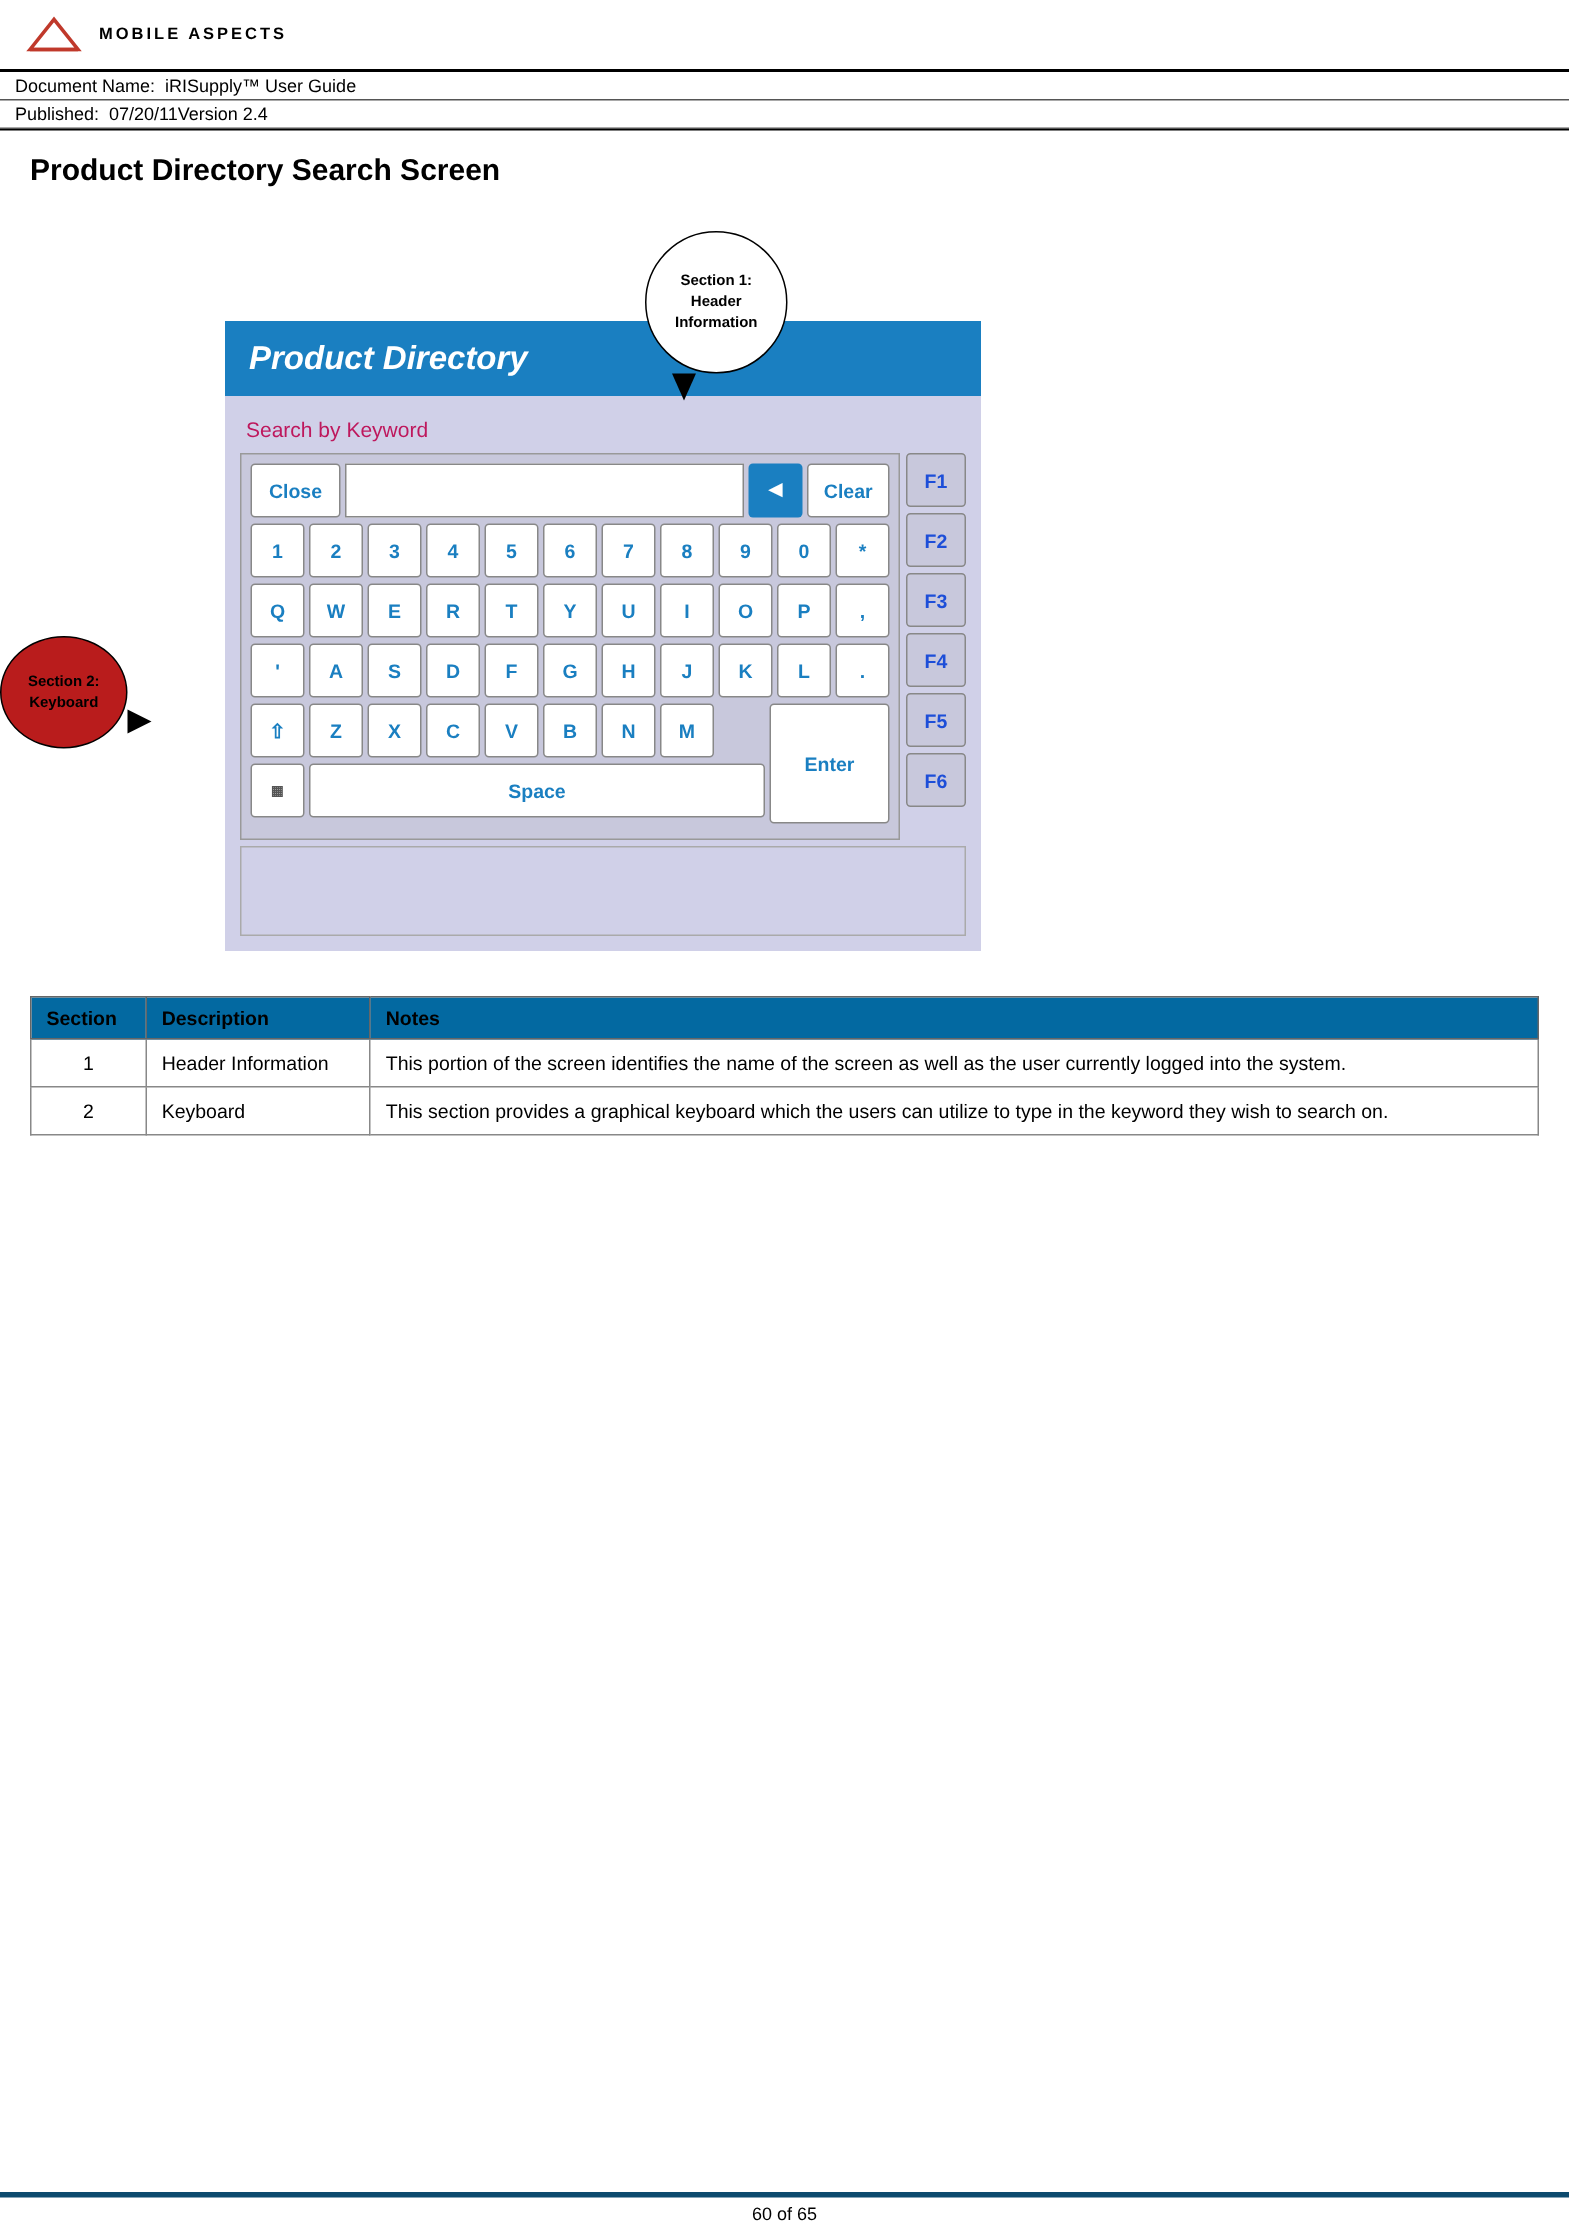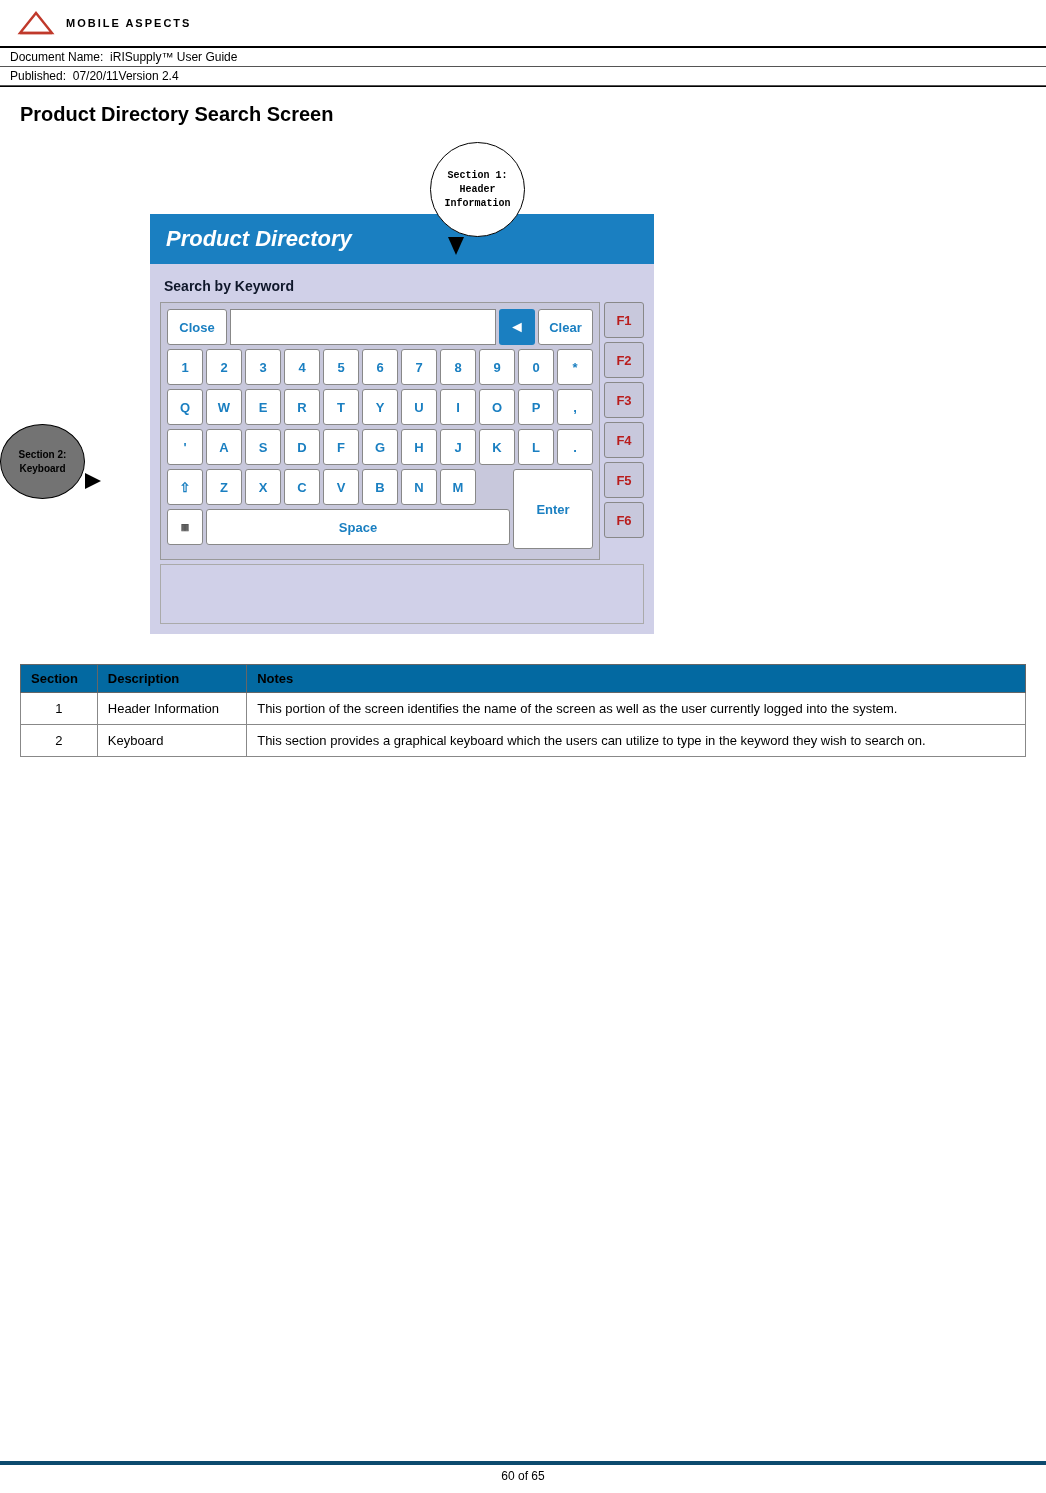--- a/index.html
+++ b/index.html
@@ -64,23 +64,23 @@
       padding: 12px 16px;
       font-style: italic;
     }
 
     .screen-body {
       background: #d0d0e8;
       padding: 10px;
     }
 
     .search-label {
-      color: #0f172a;
+      color: #be185d;
       font-size: 14px;
-      font-weight: bold;
+      font-weight: normal;
       padding: 4px 0 8px 4px;
     }
 
     
     .keyboard-area {
       background: #c8c8dc;
       border: 1px solid #999;
       padding: 6px;
     }
 
@@ -102,21 +102,21 @@
       display: flex;
       align-items: center;
       justify-content: center;
       height: 36px;
       min-width: 36px;
       padding: 0 4px;
     }
 
     .kb-key.fn-key {
       background: #c8c8dc;
-      color: #b91c1c;
+      color: #1d4ed8;
       min-width: 40px;
     }
 
     .kb-key.close-key {
       min-width: 60px;
     }
 
     .kb-key.space-key {
       flex: 1;
     }
@@ -198,31 +198,31 @@
     <span>Version 2.4</span>
   </div>
 </div>
 
 <div class="page-title">Product Directory Search Screen</div>
 
 <div class="content-area" style="position:relative;">
 
   
   
-  <div style="position:absolute; top:8px; left:430px; z-index:20;font-family:Liberation Mono, monospace;">
+  <div style="position:absolute; top:20px; left:430px; z-index:20;">
     <div style="border:1.5px solid #000; border-radius:50%; background:#fff; width:95px; height:95px; display:flex; align-items:center; justify-content:center; text-align:center; font-size:10px; font-weight:bold; line-height:1.4;">
       <span>Section 1:<br>Header<br>Information</span>
     </div>
 
     <div style="position:absolute; bottom:-18px; left:18px; width:0; height:0; border-left:8px solid transparent; border-right:8px solid transparent; border-top:18px solid #000;"></div>
   </div>
 
   
   <div style="position:absolute; top:290px; left:0px; z-index:20;">
-    <div style="border:1.5px solid #000; border-radius:50%; background:#737373; width:85px; height:75px; display:flex; align-items:center; justify-content:center; text-align:center; font-size:10px; font-weight:bold; line-height:1.4;">
+    <div style="border:1.5px solid #000; border-radius:50%; background:#b91c1c; width:85px; height:75px; display:flex; align-items:center; justify-content:center; text-align:center; font-size:10px; font-weight:bold; line-height:1.4;">
       <span>Section 2:<br>Keyboard</span>
     </div>
 
     <div style="position:absolute; right:-16px; bottom:10px; width:0; height:0; border-top:8px solid transparent; border-bottom:8px solid transparent; border-left:16px solid #000;"></div>
   </div>
 
   
   <div class="screen-container" style="margin-left:130px; margin-top:80px;">
 
     

